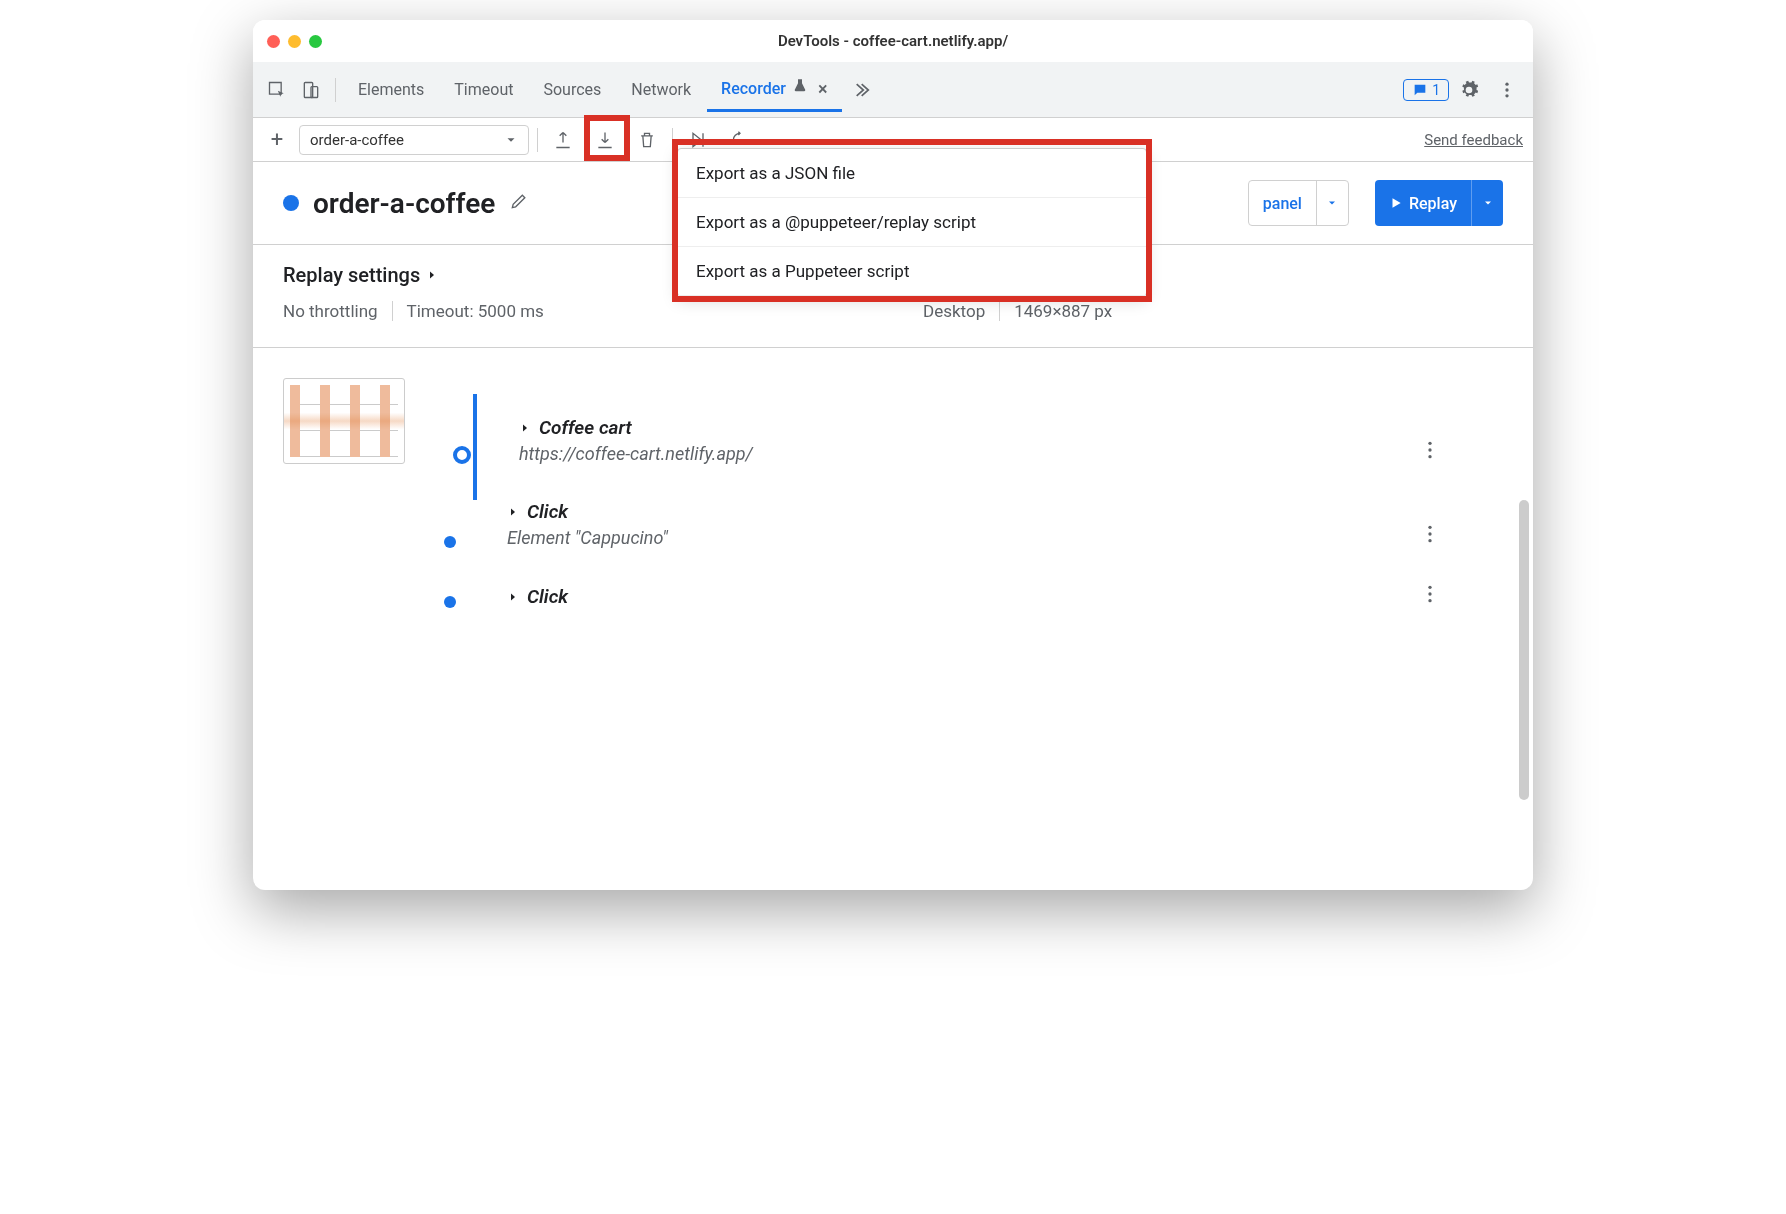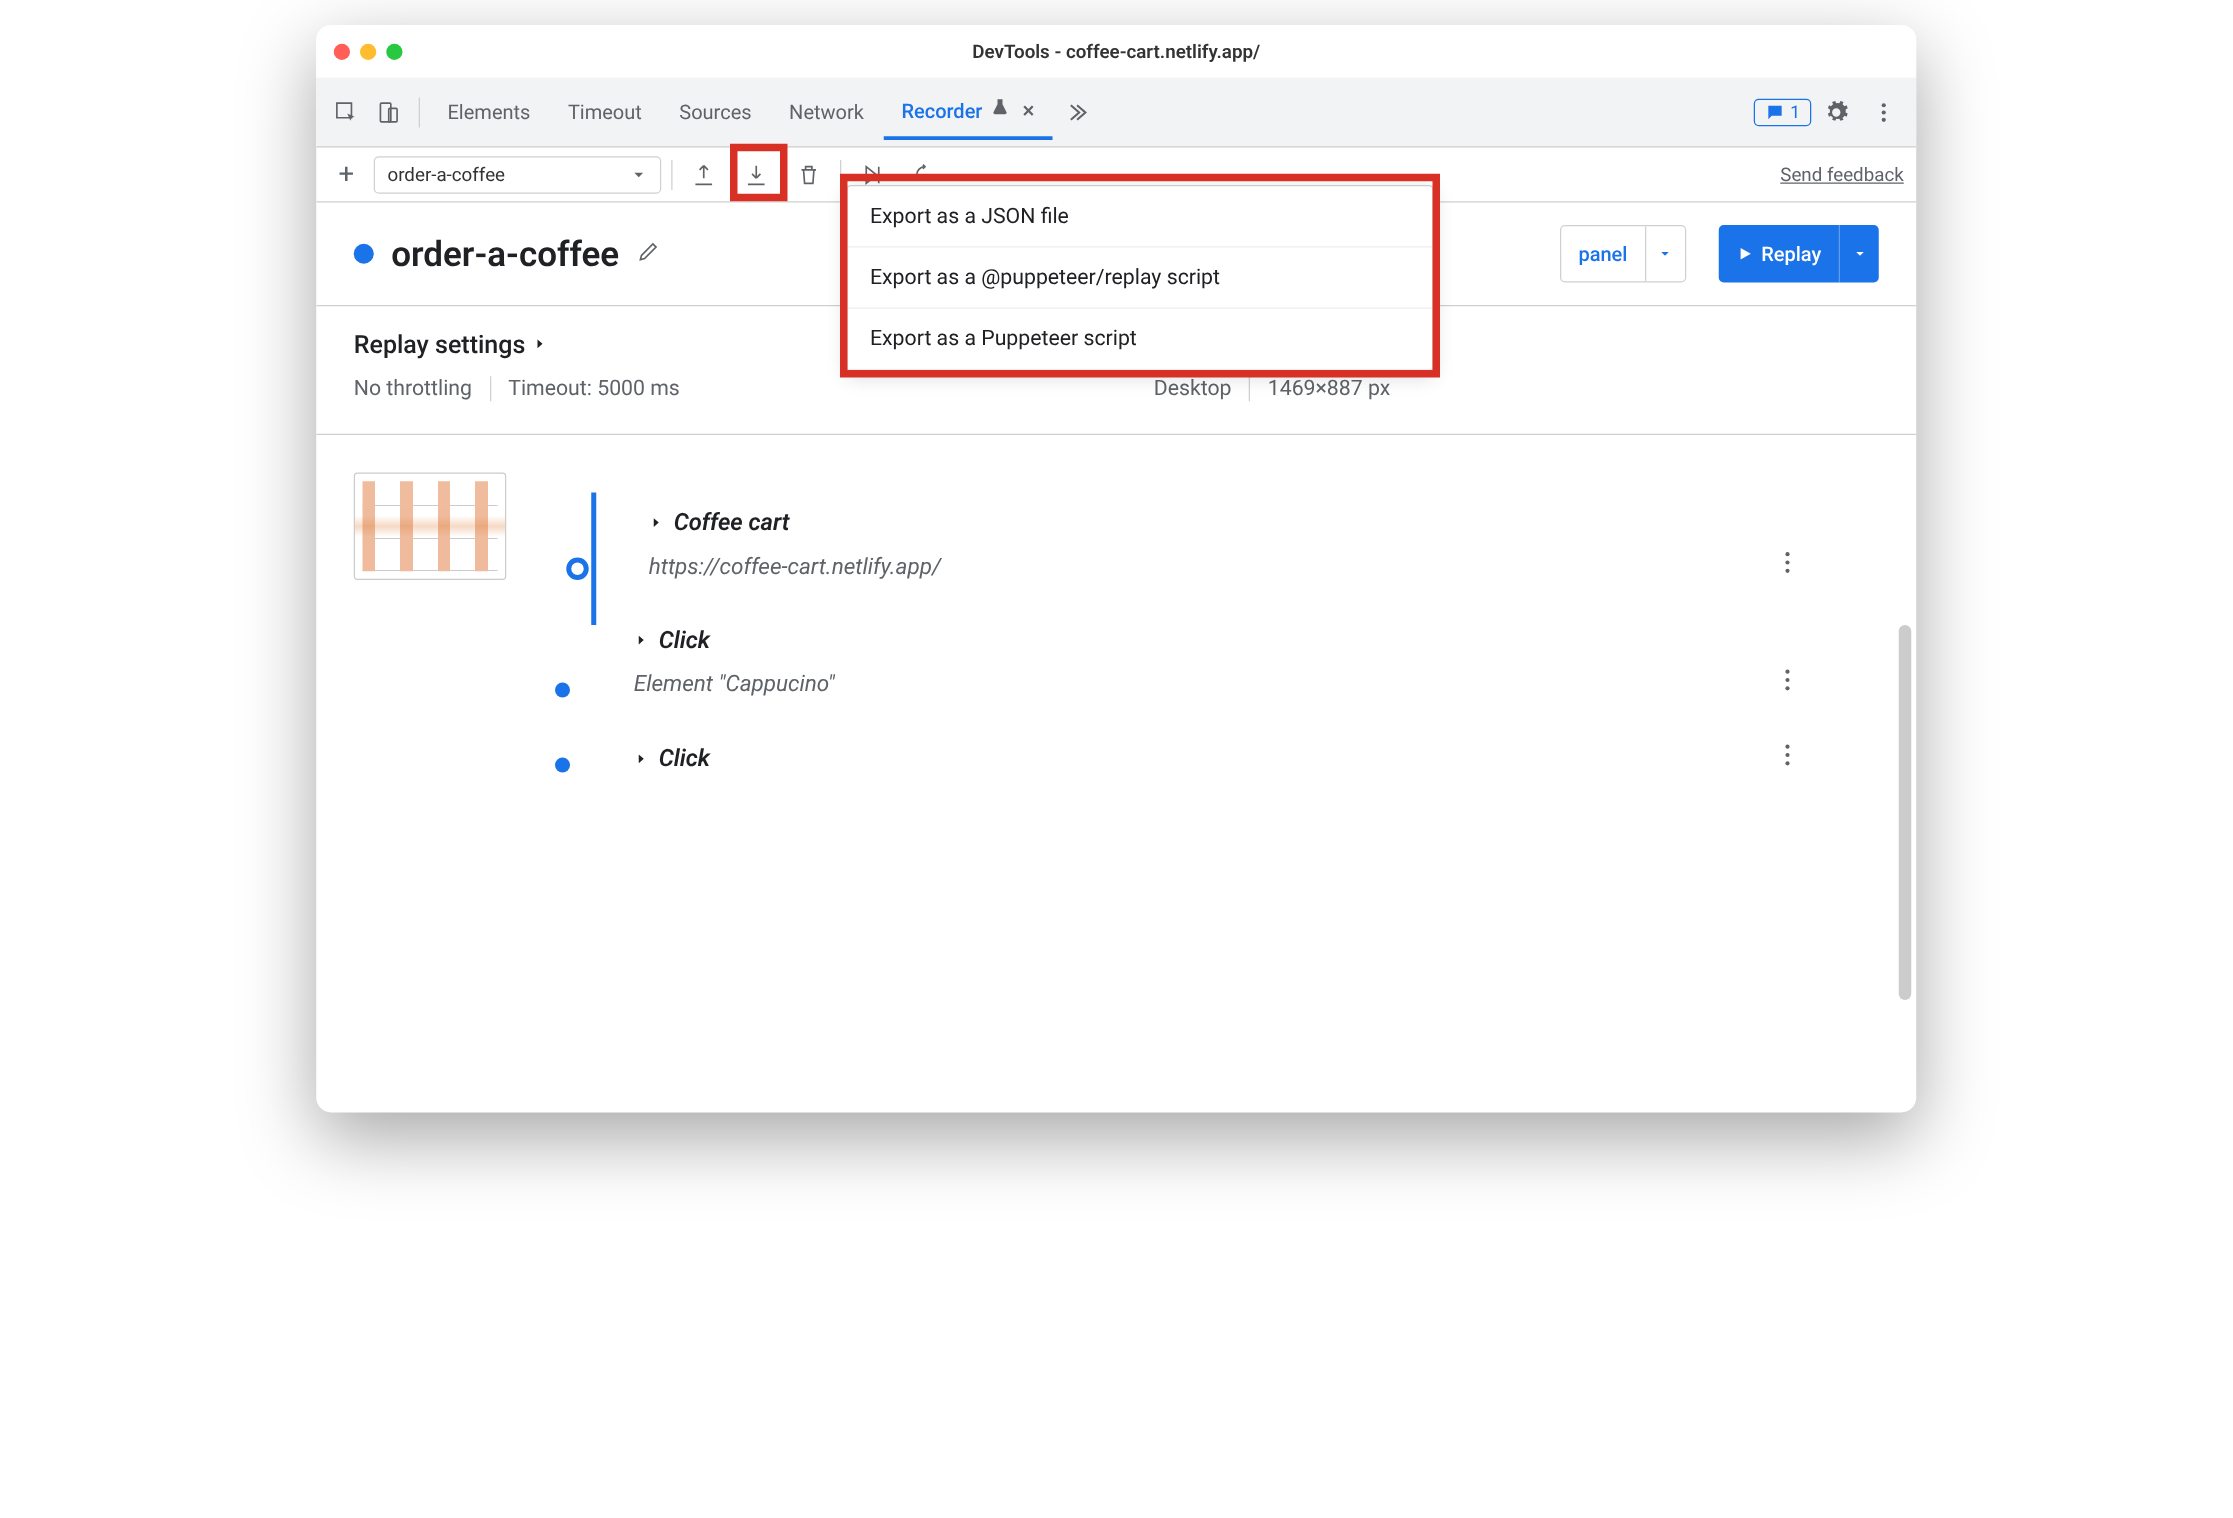--- a/index.html
+++ b/index.html
@@ -171,21 +171,21 @@
 }
 .timeline-col { width: 30px; display:flex; flex-direction:column; align-items:center; }
 .node { width: 18px; height: 18px; border-radius:50%; background:#fff; border:4px solid #1a73e8; z-index:1; }
 .node.fill { background:#1a73e8; width:12px; height:12px; border:none; }
 .timeline-line {
   position:absolute; left: 190px; top: 16px; bottom: -36px; width: 4px; background:#1a73e8;
 }
 .step-content { flex:1; }
 .step-title { font-size: 19px; font-weight: 600; color:#202124; display:flex; align-items:center; gap:8px; }
 .step-title svg { width:12px; height:12px; fill:#202124; }
-.step-sub { font-size: 18px; color:#5f6368; margin-top:14px; }
+.step-sub { font-size: 18px; color:#5f6368; margin-top:4px; }
 .step-kebab { color:#5f6368; cursor:pointer; }
 .step-kebab svg { width:6px; height:20px; fill:#5f6368; }
 
 
 .export-menu {
   position: absolute;
   top: 54px;
   left: 424px;
   width: 470px;
   background: #fff;

